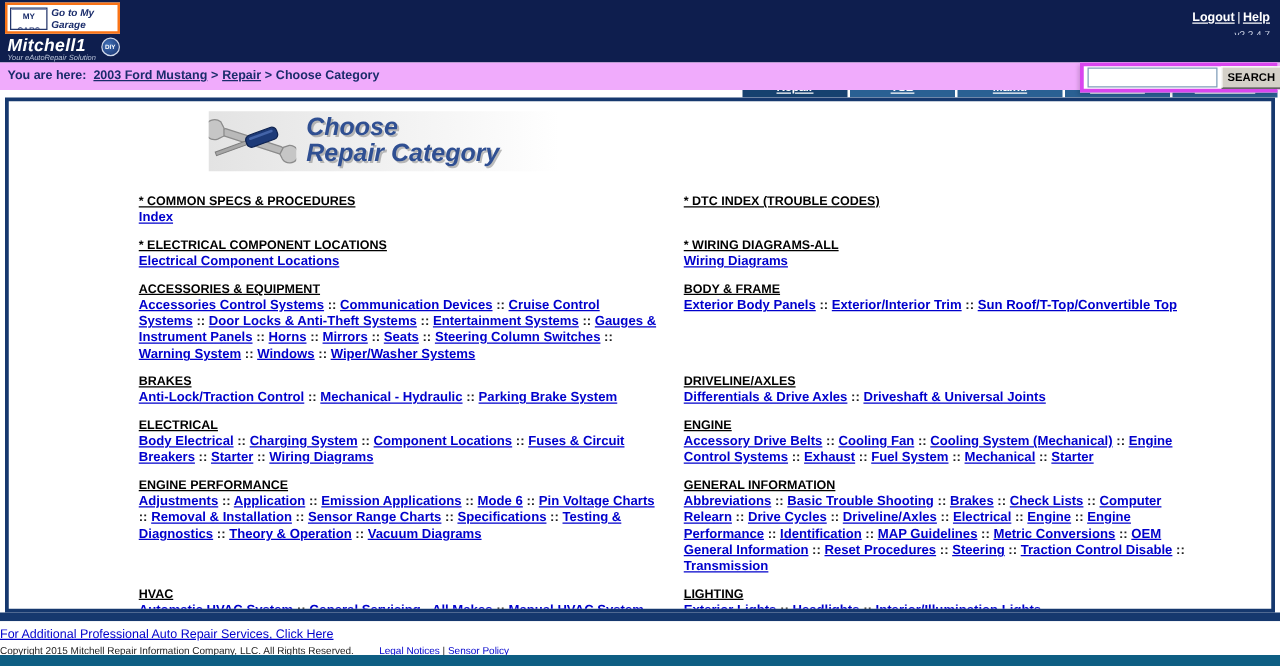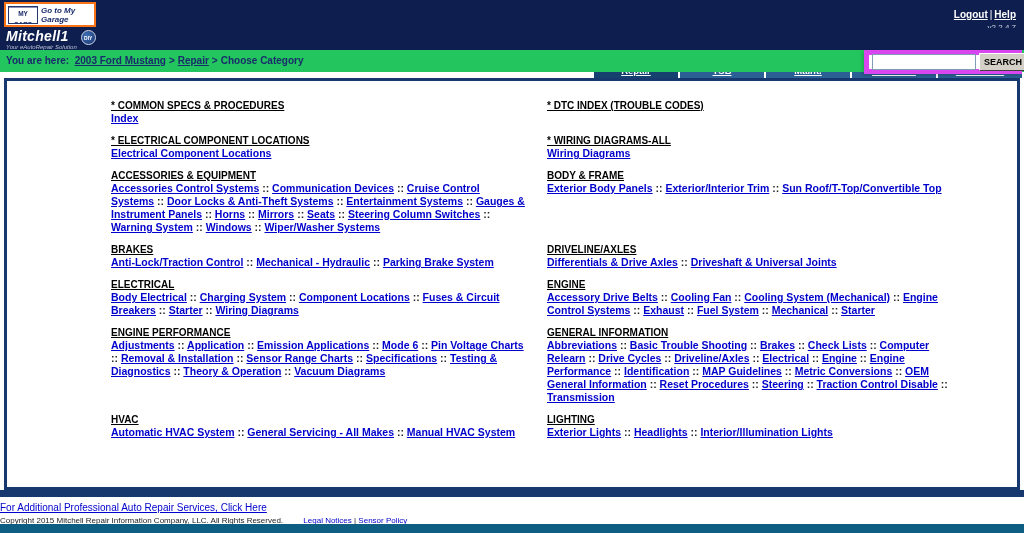--- a/index.html
+++ b/index.html
@@ -40,26 +40,26 @@
     border:1px solid #cfd8ea;color:#fff;font-size:5px;font-weight:bold;text-align:center;line-height:14px;margin-left:4px;margin-top:1px;}
   .tabgroup{position:absolute;right:2px;top:34px;height:16px;}
   .tab-topline{position:absolute;left:-14px;top:0;height:2px;width:250px;background:#8fa9d9;}
   .tab-diag{position:absolute;left:-26px;top:2px;width:16px;height:14px;background:#fff;transform:skewX(-32deg);}
   .tabs{display:flex;height:14px;margin-top:2px;}
   .tab{width:84px;height:14px;margin-left:2px;background:var(--tab-blue);color:#fff;font-size:9.5px;font-weight:bold;
     text-decoration:underline;text-align:center;line-height:14px;cursor:pointer;}
   .tab.active{background:var(--tab-active);}
 
   
-  .crumbbar{position:absolute;left:0;top:50px;width:1024px;height:22px;background:#22c55e;
+  .crumbbar{position:absolute;left:0;top:50px;width:1024px;height:22px;background:#f0abfc;
     font-size:10px;font-weight:bold;color:#1a2c6b;line-height:22px;padding-left:6px;}
   .crumbbar a{color:#1a2c6b;text-decoration:underline;cursor:pointer;}
   .crumb-sep{padding:0 3px;font-weight:bold;}
   .searchpanel{position:absolute;right:2px;top:50px;width:158px;height:24px;background:#fff;
-    border:5px solid #d946ef;box-shadow:-2px 2px 3px rgba(0,0,0,.15);display:flex;align-items:center;padding:0 3px;}
+    border:3px solid #d946ef;box-shadow:-2px 2px 3px rgba(0,0,0,.15);display:flex;align-items:center;padding:0 3px;}
   .searchpanel input{width:104px;height:16px;border:1px solid #7f9db9;font-size:10px;padding:0 2px;
     font-family:"Liberation Sans",sans-serif;}
   .search-btn{margin-left:3px;height:18px;padding:0 4px;font-size:9px;font-weight:bold;color:#000;
     background:#d4d0c8;border-top:1px solid #fff;border-left:1px solid #fff;
     border-right:1px solid #404040;border-bottom:1px solid #404040;cursor:pointer;
     font-family:"Liberation Sans",sans-serif;}
 
   
   .contentbox{position:absolute;left:4px;top:78px;width:1016px;height:412px;background:#fff;
     border:3px solid var(--border-navy);overflow:hidden;}
@@ -129,20 +129,40 @@
   <span>You are here:</span>&nbsp;
   <span id="crumbs"><a>2003 Ford Mustang</a><span class="crumb-sep">&gt;</span><a>Repair</a><span class="crumb-sep">&gt;</span><span>Choose Category</span></span>
 </div>
 
 <div class="searchpanel">
   <input type="text" value="" style="">
   <button class="search-btn">SEARCH</button>
 </div>
 
 <div class="contentbox">
+  <div class="cat-header">
+    <svg class="tools-icon" viewBox="0 0 70 44">
+
+      <g transform="rotate(18 35 22)">
+        <rect x="10" y="19" width="50" height="6" rx="2" fill="#b9b9b9" stroke="#8b8b8b" stroke-width="1"></rect>
+        <path d="M6 15 a8 8 0 1 0 2 14 l4 -4 -2 -6 z" fill="#c6c6c6" stroke="#8b8b8b" stroke-width="1"></path>
+        <path d="M64 16 a7 7 0 1 1 -2 12 l-3 -3 1 -6 z" fill="#c6c6c6" stroke="#8b8b8b" stroke-width="1"></path>
+      </g>
+
+      <g transform="rotate(-20 35 22)">
+        <rect x="4" y="20" width="28" height="3" fill="#a7a7a7" stroke="#7d7d7d" stroke-width="0.8"></rect>
+        <rect x="30" y="16.5" width="26" height="10" rx="4" fill="#1d3a78" stroke="#0f2350" stroke-width="1"></rect>
+        <rect x="33" y="18.5" width="20" height="2" rx="1" fill="#4464a8"></rect>
+      </g>
+    </svg>
+    <div class="cat-title">
+      <div>Choose</div>
+      <div>Repair Category</div>
+    </div>
+  </div>
   <div class="rows" id="rows">
       <div class="row">
         <div class="section">
           <div class="sec-heading">* COMMON SPECS &amp; PROCEDURES</div>
           <div class="sec-links"><a>Index</a></div>
         </div>
         <div class="section">
           <div class="sec-heading">* DTC INDEX (TROUBLE CODES)</div>
         </div>
       </div>

